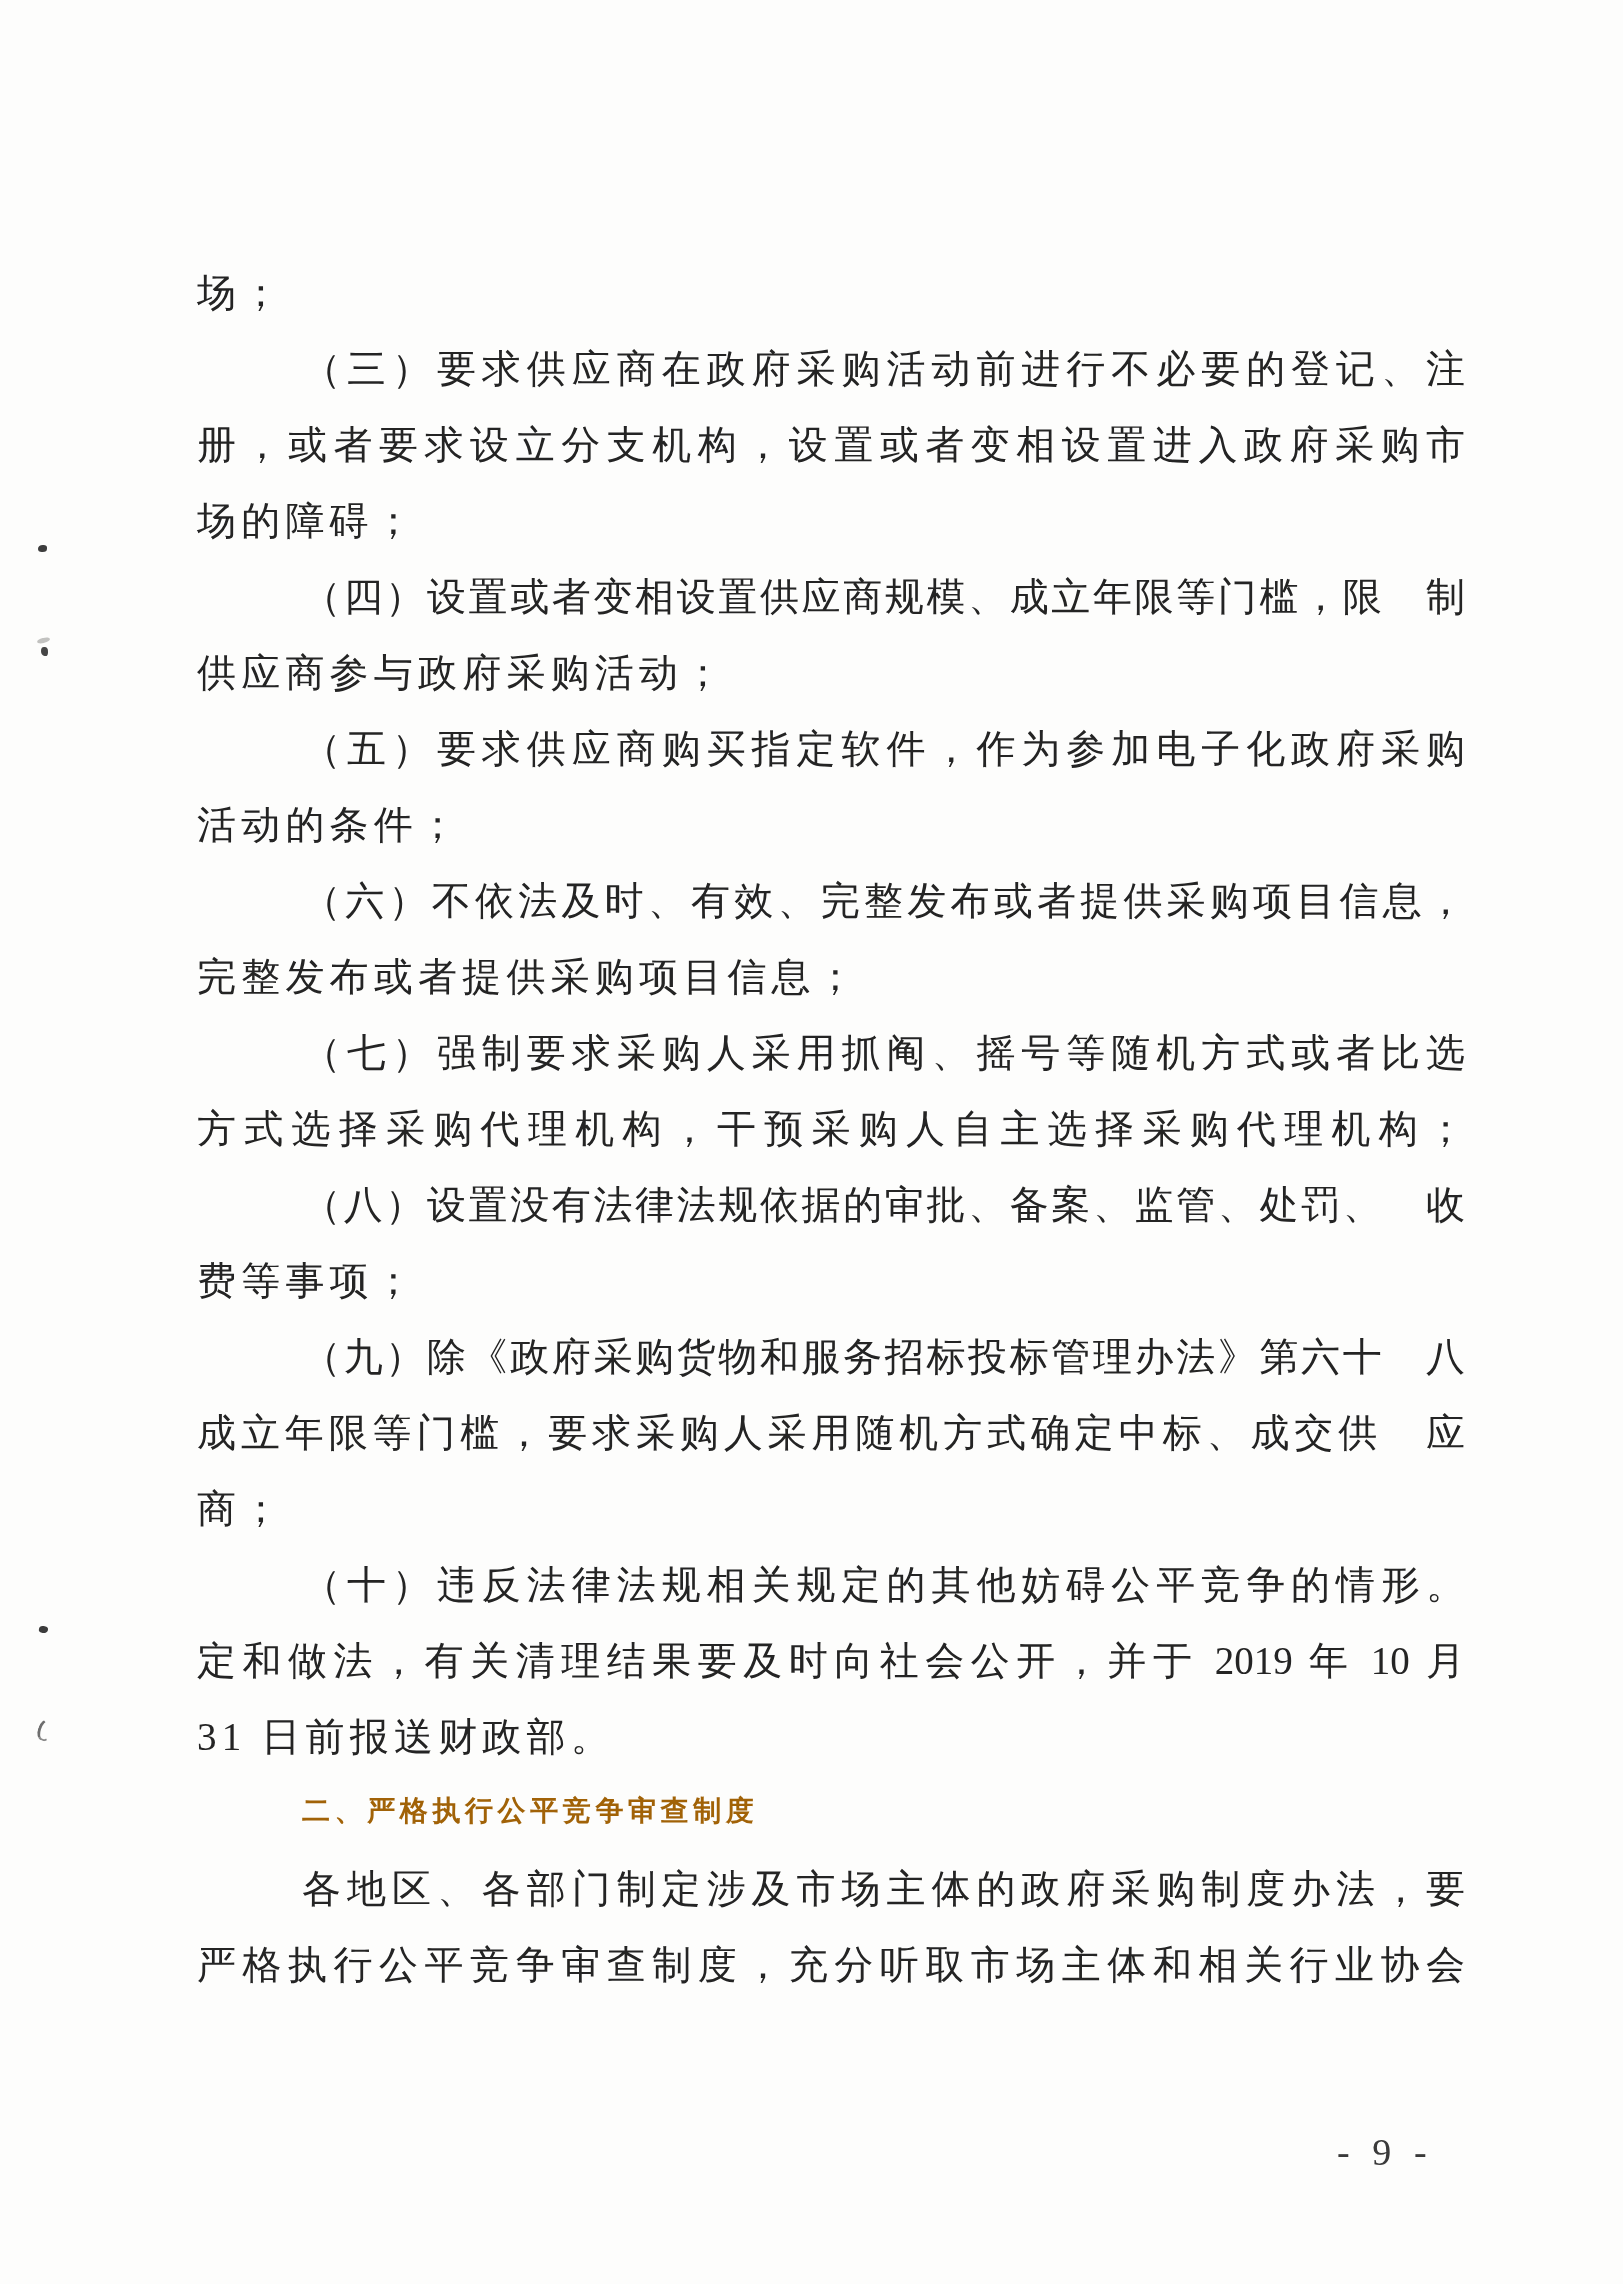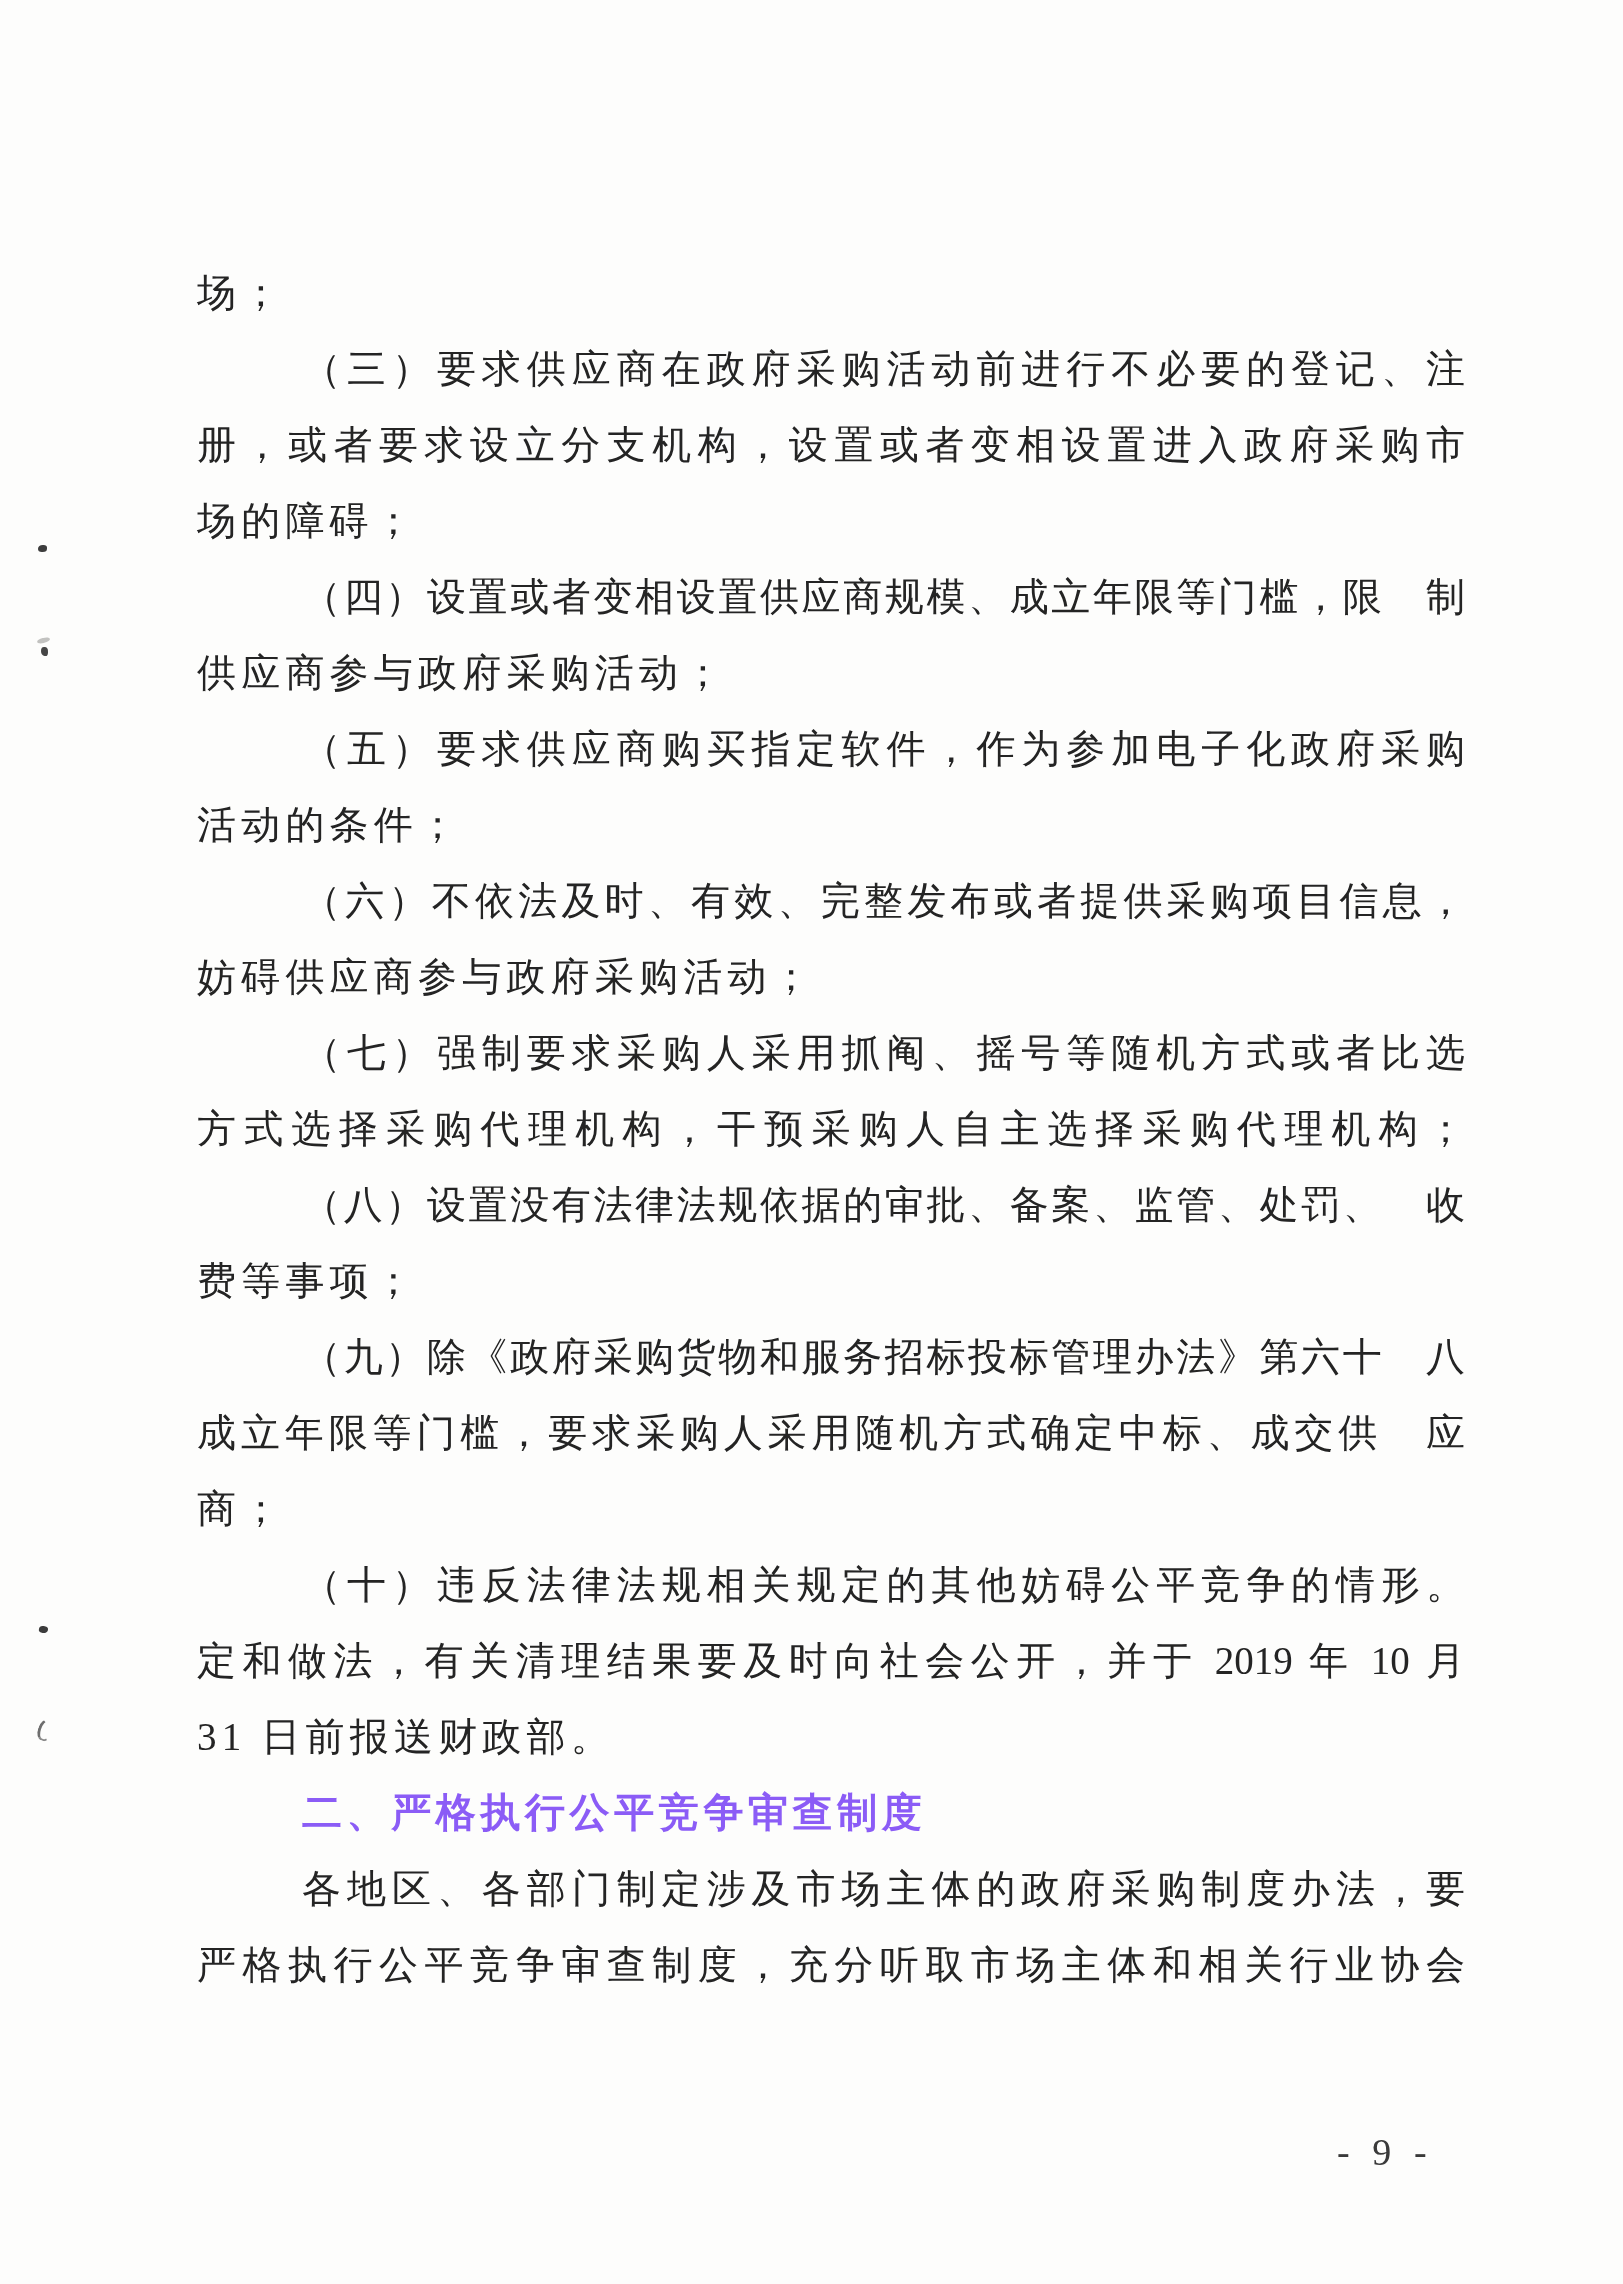--- a/index.html
+++ b/index.html
@@ -35,25 +35,25 @@
     letter-spacing: 0;
     white-space: normal;
     text-align: justify;
     text-align-last: justify;
     text-justify: inter-ideograph;
   }
   .line.indent {
     text-indent: 105px;
   }
   .line.heading {
-    font-family: Liberation Serif, serif;
+    font-family: Liberation Mono, monospace;
     font-weight: bold;
-    font-size: 40px;
+    font-size: 28px;
     letter-spacing: 4.6px;
-    color: #8b5cf6;
+    color: #a16207;
   }
   
   .footer {
     position: absolute;
     left: 1337px;
     top: 2130px;
     font-size: 38px;
     letter-spacing: 6.6px;
     color: #3a3a3a;
     font-family: "Liberation Serif", "DejaVu Serif", serif;
@@ -96,21 +96,21 @@
   <div class="content">
     <div class="line">场；</div>
     <div class="line indent justify">（三）要求供应商在政府采购活动前进行不必要的登记、注</div>
     <div class="line justify">册，或者要求设立分支机构，设置或者变相设置进入政府采购市</div>
     <div class="line">场的障碍；</div>
     <div class="line indent justify">（四）设置或者变相设置供应商规模、成立年限等门槛，限　制</div>
     <div class="line">供应商参与政府采购活动；</div>
     <div class="line indent justify">（五）要求供应商购买指定软件，作为参加电子化政府采购</div>
     <div class="line">活动的条件；</div>
     <div class="line indent justify">（六）不依法及时、有效、完整发布或者提供采购项目信息，</div>
-    <div class="line">妨碍供应商参与政府采购活动；</div>
+    <div class="line">完整发布或者提供采购项目信息；</div>
     <div class="line indent justify">（七）强制要求采购人采用抓阄、摇号等随机方式或者比选</div>
     <div class="line justify">方式选择采购代理机构，干预采购人自主选择采购代理机构；</div>
     <div class="line indent justify">（八）设置没有法律法规依据的审批、备案、监管、处罚、　收</div>
     <div class="line">费等事项；</div>
     <div class="line indent justify">（九）除《政府采购货物和服务招标投标管理办法》第六十　八</div>
     <div class="line justify">成立年限等门槛，要求采购人采用随机方式确定中标、成交供　应</div>
     <div class="line">商；</div>
     <div class="line indent justify">（十）违反法律法规相关规定的其他妨碍公平竞争的情形。</div>
     <div class="line justify">定和做法，有关清理结果要及时向社会公开，并于 2019 年 10 月</div>
     <div class="line">31 日前报送财政部。</div>

